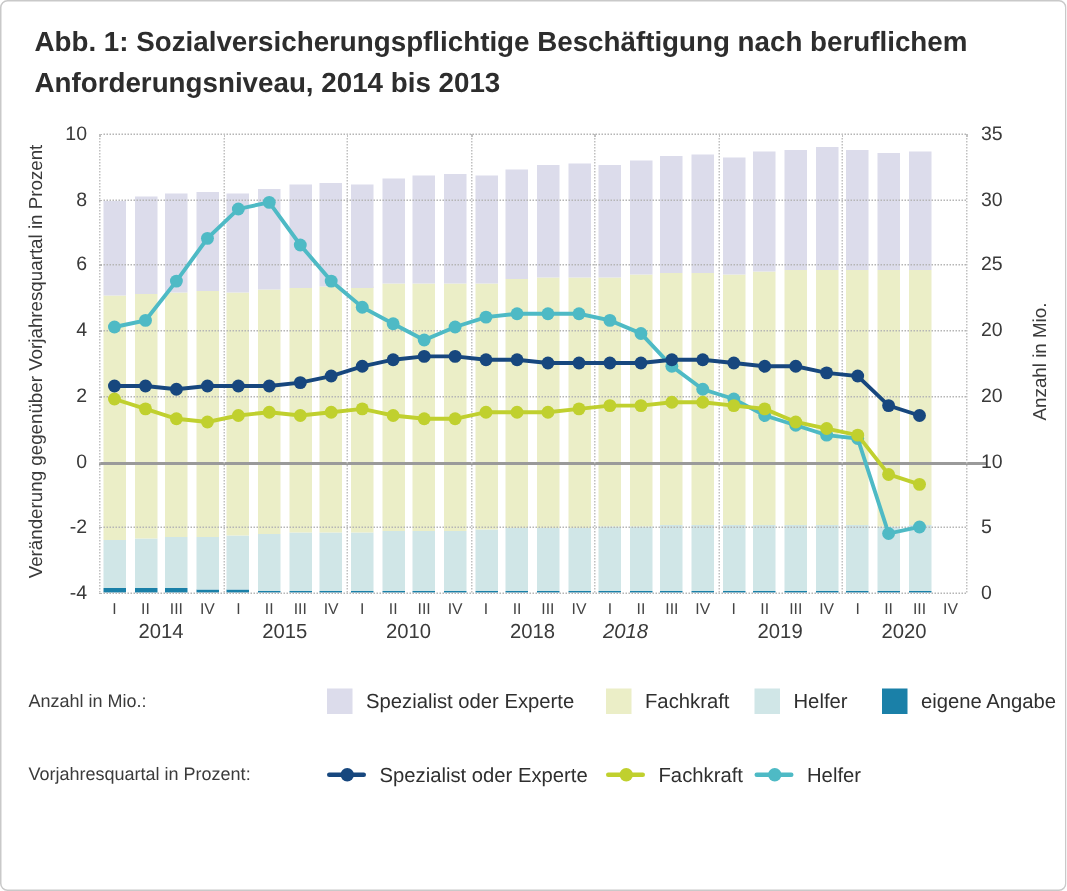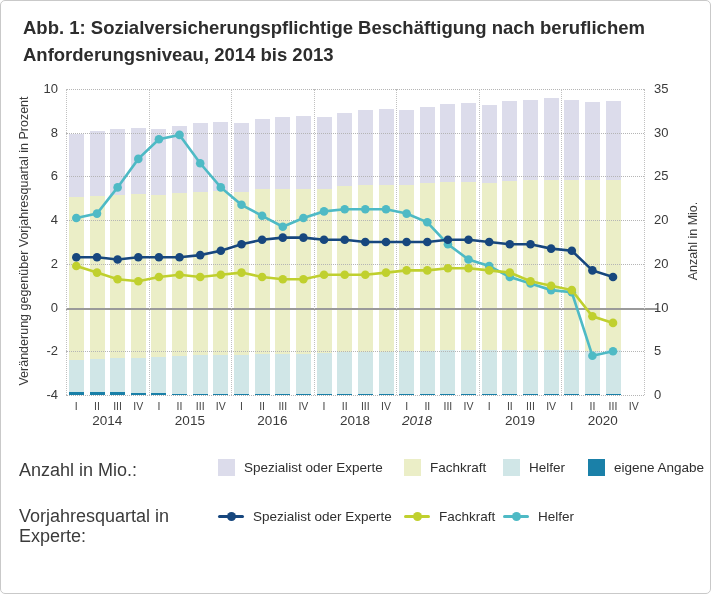--- a/index.html
+++ b/index.html
@@ -12,21 +12,21 @@
   .vgrid{position:absolute;top:0;height:306px;width:0;border-left:1px dotted #c0c0c0;}
   .barseg{position:absolute;}
   #linesvg{position:absolute;left:0;top:0;overflow:visible;}
   .ytickL{position:absolute;left:-65px;width:57px;text-align:right;font-size:13px;color:#3a3a3a;}
   .ytickR{position:absolute;left:588px;width:40px;text-align:left;font-size:13px;color:#3a3a3a;}
   .axis-title{position:absolute;white-space:nowrap;font-size:12.5px;color:#3a3a3a;transform:translate(-50%,-50%) rotate(-90deg);}
   #left-axis-title{left:23px;top:240px;}
   #right-axis-title{left:692px;top:240px;}
   .xq{position:absolute;width:24px;text-align:center;font-size:10.5px;color:#444;top:399px;}
   .xyear{position:absolute;width:60px;text-align:center;font-size:13.5px;color:#3a3a3a;top:412px;}
-  .lg-row-label{position:absolute;left:18px;font-size:18px;color:#3b3b3b;}
+  .lg-row-label{position:absolute;left:18px;font-size:12px;color:#3b3b3b;}
   #lg1-label{top:459px;}
   #lg2-label{top:485px;width:200px;line-height:20px;}
   .lg-item{position:absolute;display:flex;align-items:center;gap:9px;height:20px;font-size:13.5px;color:#2f2f2f;}
   .lg-swatch{width:17px;height:17px;flex:0 0 auto;}
   .lg-linesym{position:relative;width:26px;height:10px;flex:0 0 auto;}
   .lg-linesym .bar{position:absolute;left:0;top:3.5px;width:26px;height:3px;border-radius:2px;}
   .lg-linesym .dot{position:absolute;left:8.5px;top:0.5px;width:9px;height:9px;border-radius:50%;}
   #source{position:absolute;left:18px;top:557px;font-size:12px;color:#3d3d3d;}
 </style>
 </head>
@@ -261,21 +261,21 @@
         <circle cx="443.8" cy="155.2" r="4.3" fill="#17477e"></circle>
         <circle cx="464.5" cy="155.2" r="4.3" fill="#17477e"></circle>
         <circle cx="485.1" cy="159.6" r="4.3" fill="#17477e"></circle>
         <circle cx="505.8" cy="161.7" r="4.3" fill="#17477e"></circle>
         <circle cx="526.4" cy="181.4" r="4.3" fill="#17477e"></circle>
         <circle cx="547.0" cy="188.0" r="4.3" fill="#17477e"></circle>
       </svg>
     </div>
 
   <div id="lg1-label" class="lg-row-label">Anzahl in Mio.:</div>
-  <div id="lg2-label" class="lg-row-label"><br><span>Vorjahresquartal in Experte:</span></div>
+  <div id="lg2-label" class="lg-row-label"><br><span>Vorjahresquartal in Prozent:</span></div>
   <div id="legend-items">
       <div class="lg-item" style="left: 217px; top: 456px;">
         <div class="lg-swatch" style="background: rgb(220, 220, 235);"></div>
         <span>Spezialist oder Experte</span>
       </div>
       <div class="lg-item" style="left: 403px; top: 456px;">
         <div class="lg-swatch" style="background: rgb(235, 238, 199);"></div>
         <span>Fachkraft</span>
       </div>
       <div class="lg-item" style="left: 502px; top: 456px;">
@@ -332,18 +332,18 @@
     <div class="xq" style="left: 476.2px;">I</div>
     <div class="xq" style="left: 496.8px;">II</div>
     <div class="xq" style="left: 517.5px;">III</div>
     <div class="xq" style="left: 538.1px;">IV</div>
     <div class="xq" style="left: 558.8px;">I</div>
     <div class="xq" style="left: 579.4px;">II</div>
     <div class="xq" style="left: 600px;">III</div>
     <div class="xq" style="left: 620.7px;">IV</div>
     <div class="xyear" style="left: 76.3px;">2014</div>
     <div class="xyear" style="left: 158.9px;">2015</div>
-    <div class="xyear" style="left: 241.4px;">2016</div>
+    <div class="xyear" style="left: 241.4px;">2010</div>
     <div class="xyear" style="left: 324px;">2018</div>
     <div class="xyear" style="left: 386px; font-style: italic;">2018</div>
     <div class="xyear" style="left: 489.1px;">2019</div>
     <div class="xyear" style="left: 571.7px;">2020</div>
   </div>
 
 </body></html>

